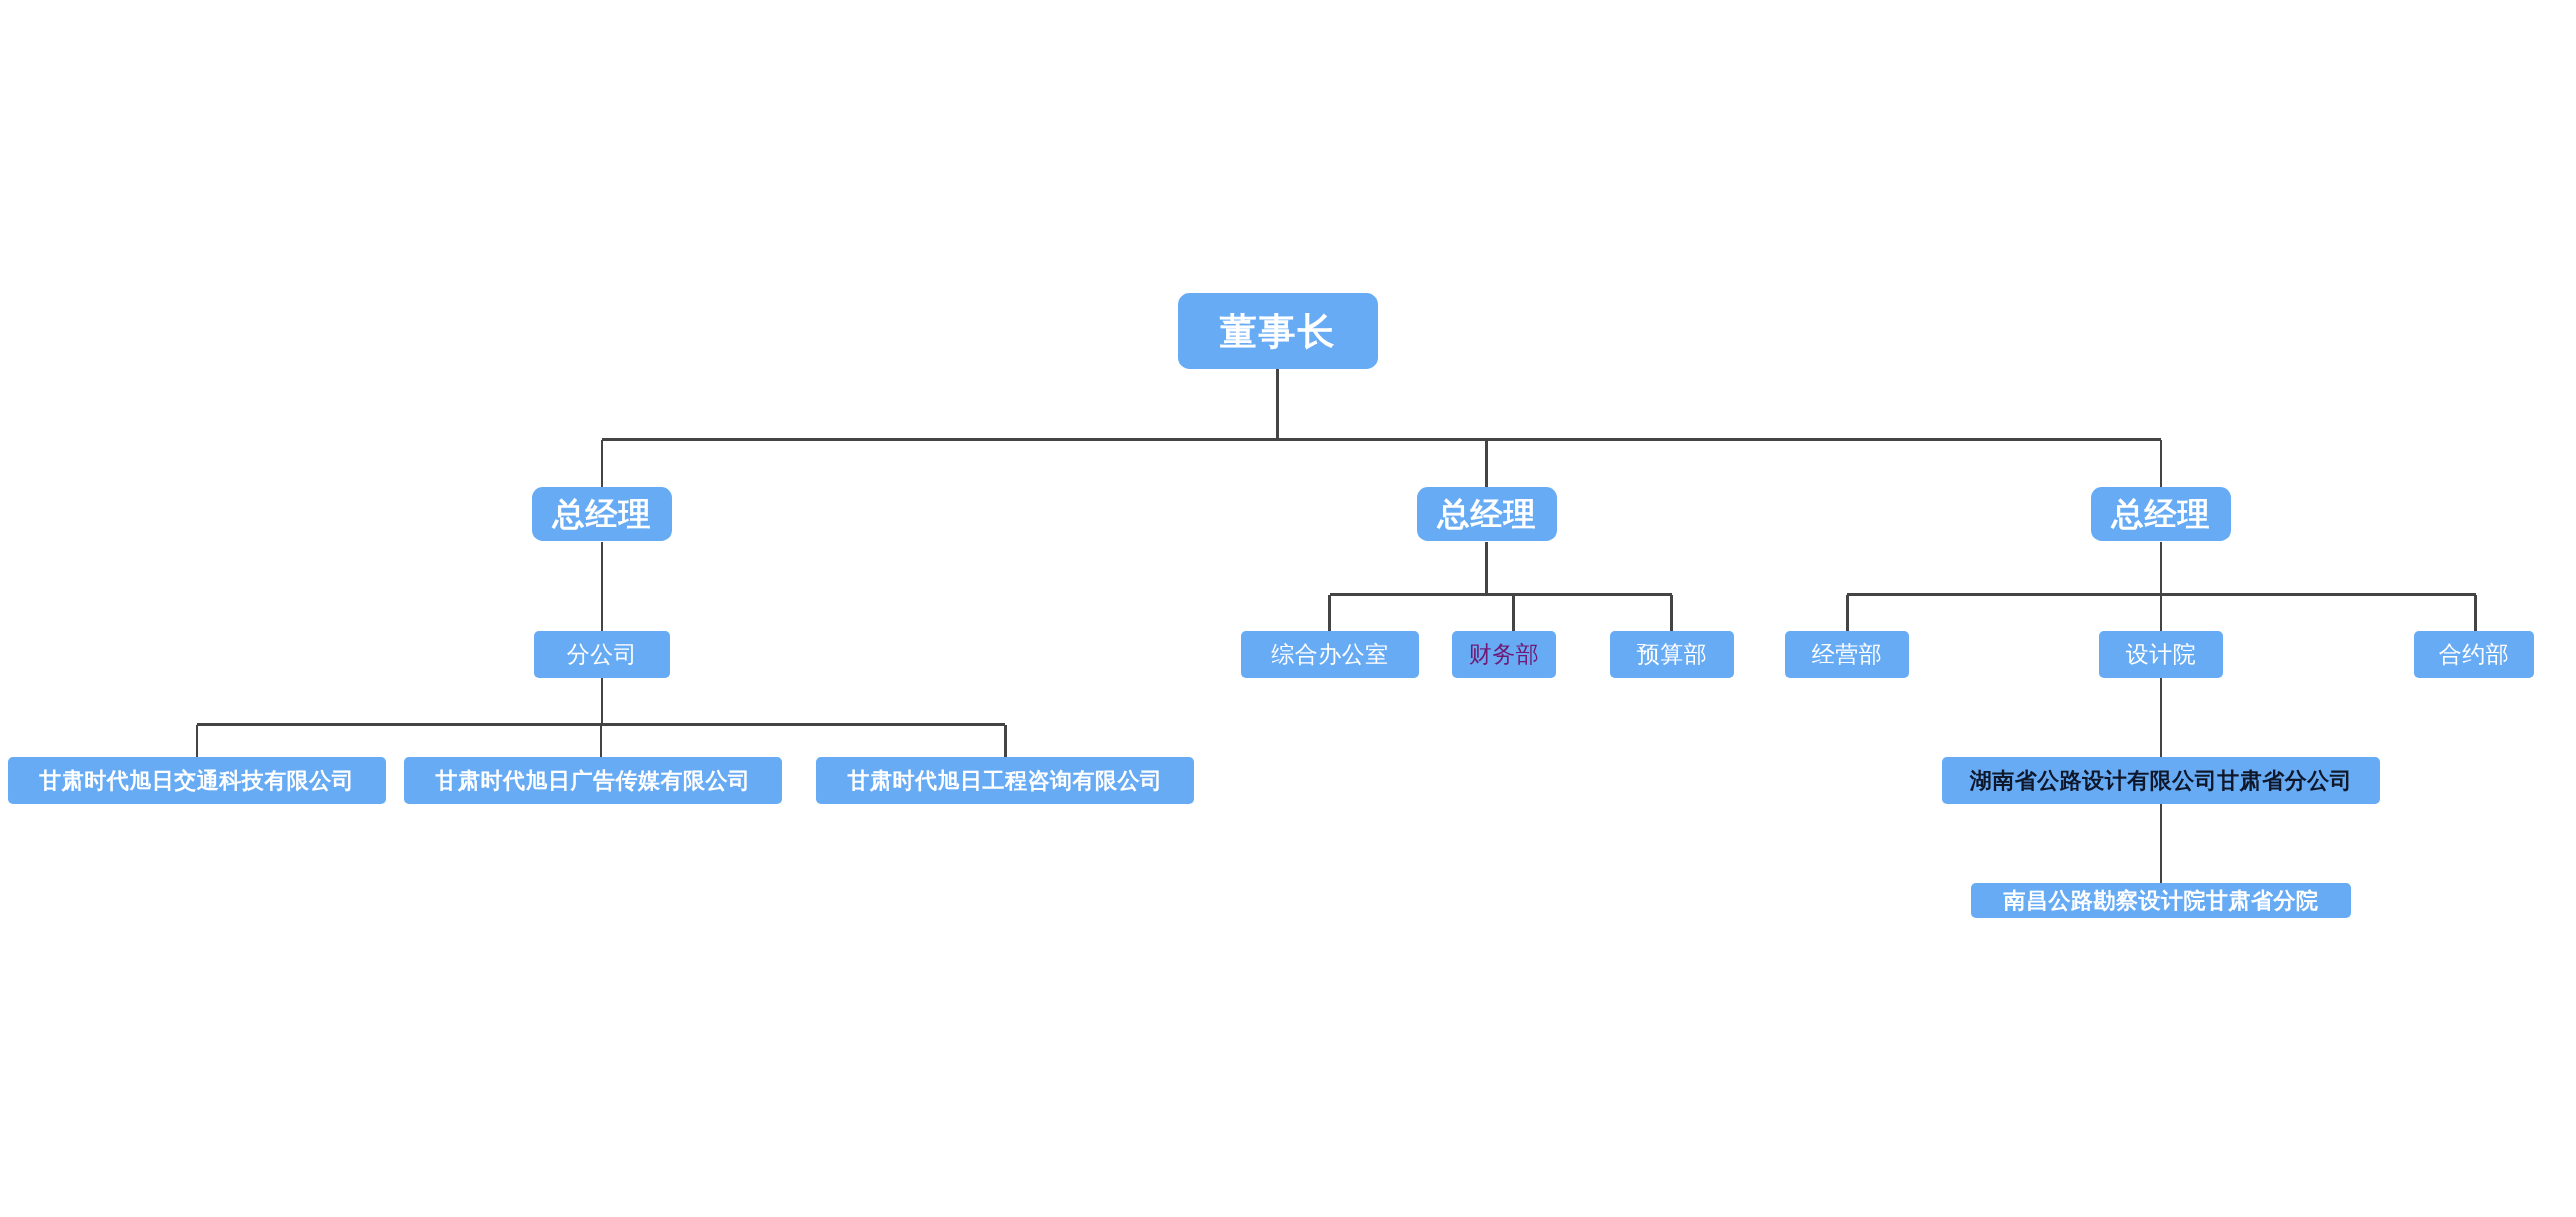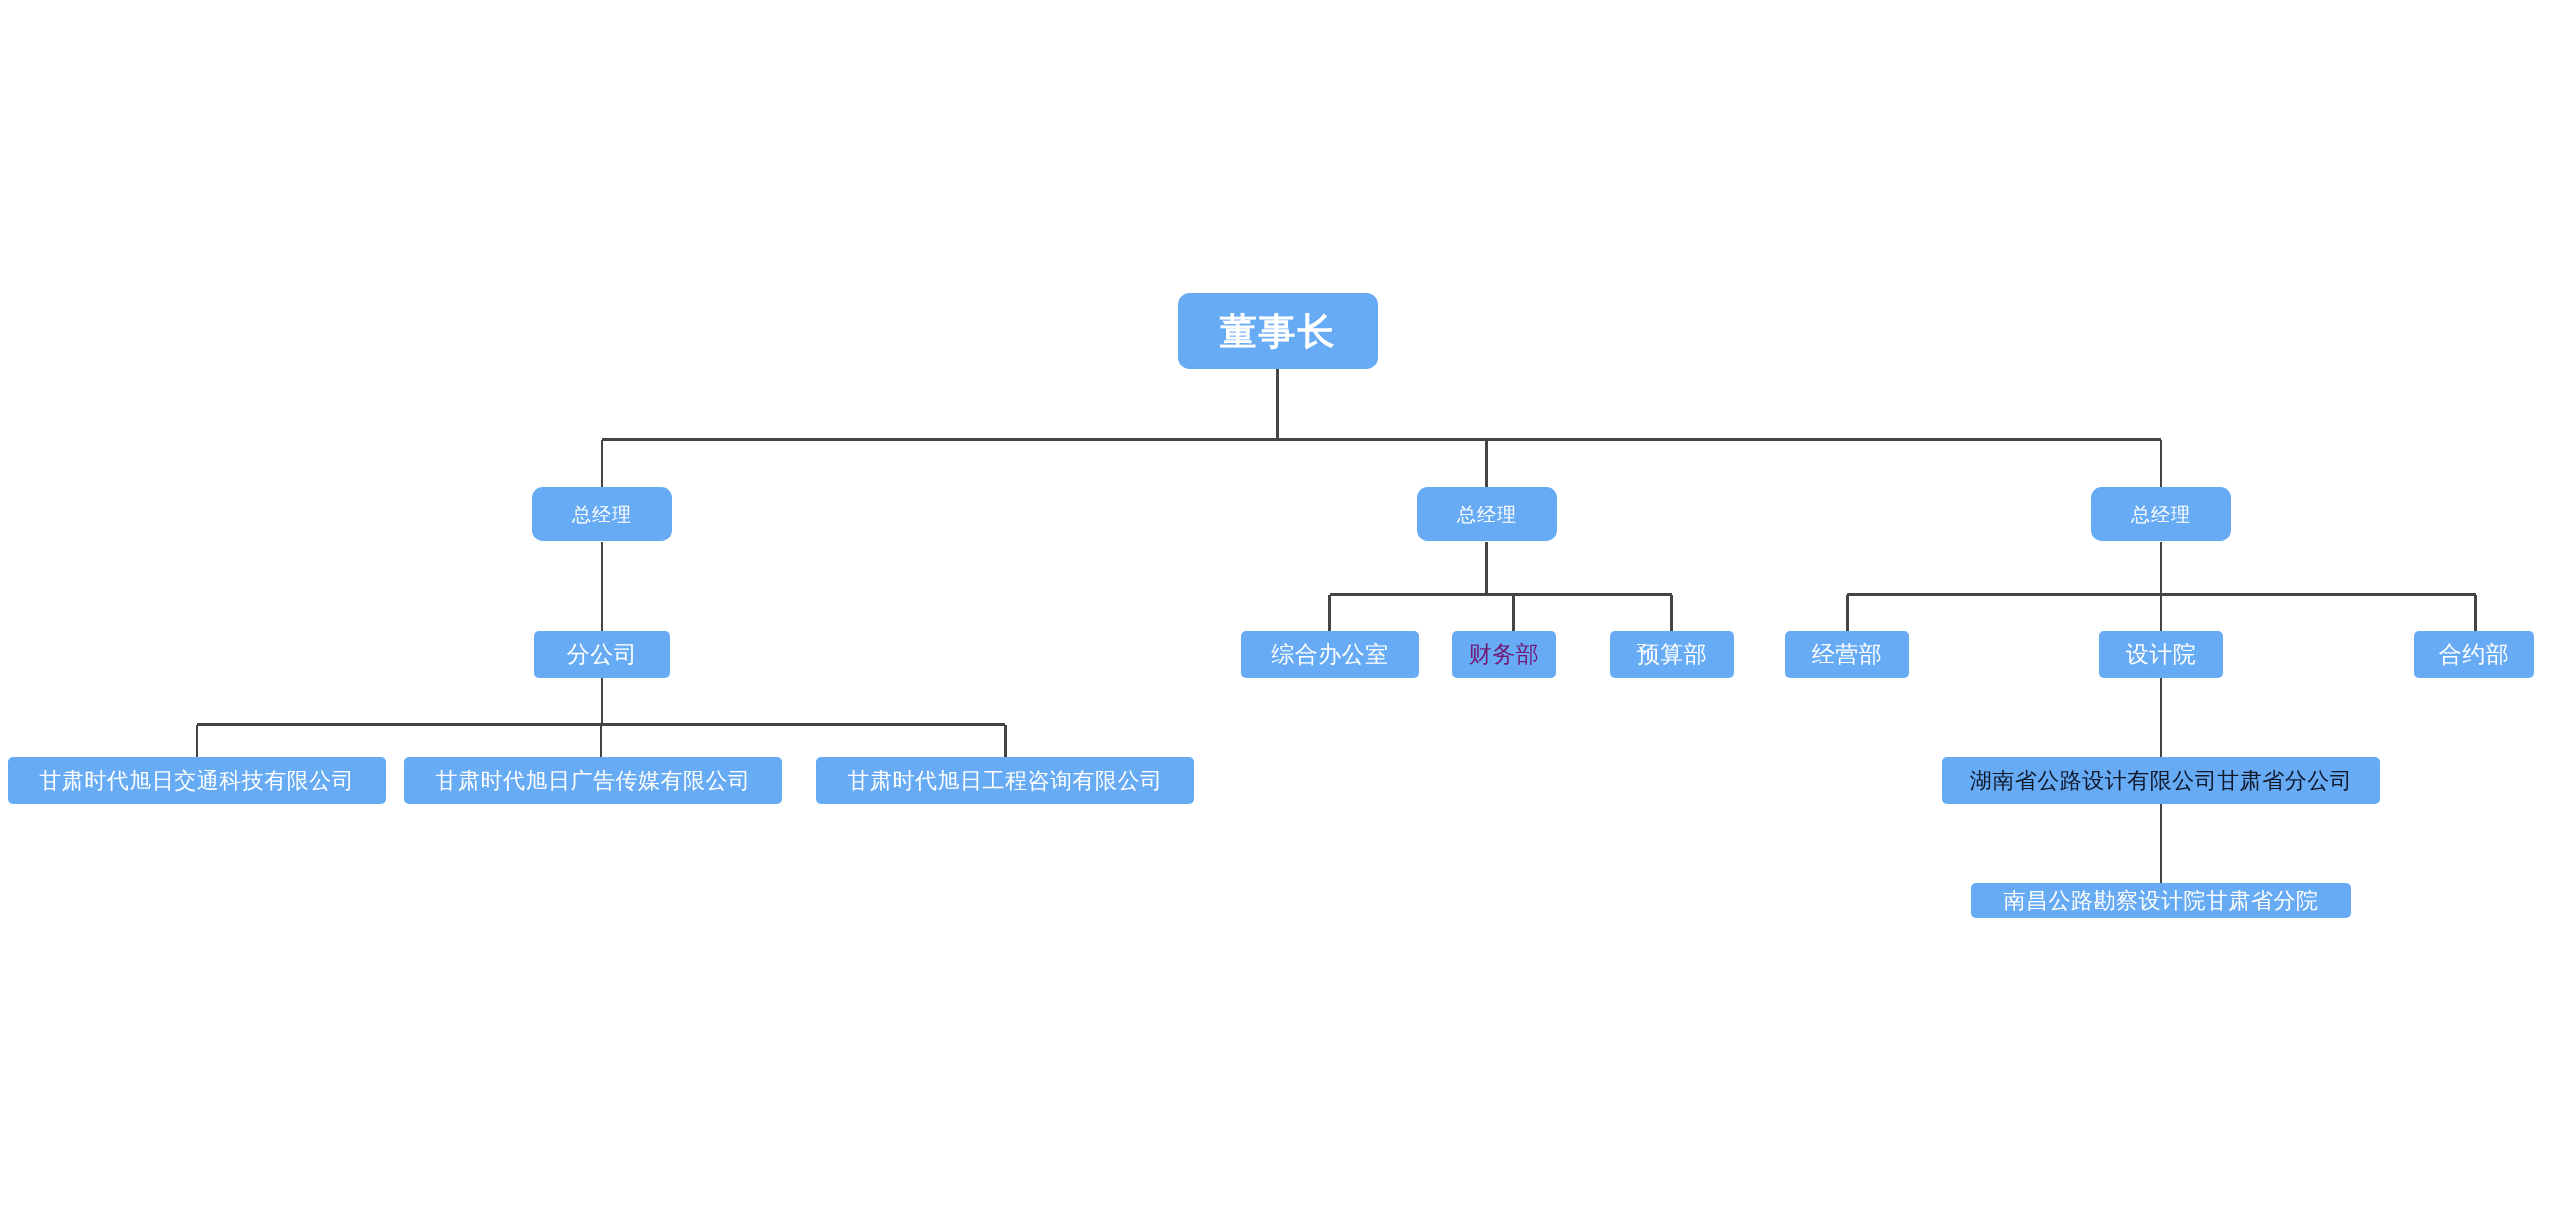--- a/index.html
+++ b/index.html
@@ -41,32 +41,32 @@
     letter-spacing: 0.5px;
     z-index: 2;
   }
   .node.root {
     border-radius: 11.6px;
     font-size: 37px;
     font-weight: bold;
     letter-spacing: 1.9px;
   }
   .node.lvl2 {
-    font-size: 19px;
-    font-weight: normal;
+    font-size: 32px;
+    font-weight: bold;
     letter-spacing: 1px;
     border-radius: 10.7px;
   }
   .node.dept {
     font-size: 23px;
     font-weight: normal;
   }
   .node.leaf {
     font-size: 22px;
-    font-weight: normal;
+    font-weight: bold;
   }
 </style>
 </head>
 <body>
 
 <div id="canvas">
   <svg id="edge-layer" viewBox="0 0 2658 1256" xmlns="http://www.w3.org/2000/svg">
       <line x1="1318" y1="380" x2="1318" y2="454" stroke="#444444" stroke-width="3" shape-rendering="crispEdges"></line>
       <line x1="621" y1="454" x2="2230" y2="454" stroke="#444444" stroke-width="3" shape-rendering="crispEdges"></line>
       <line x1="621" y1="454" x2="621" y2="503" stroke="#444444" stroke-width="3" shape-rendering="crispEdges"></line>

